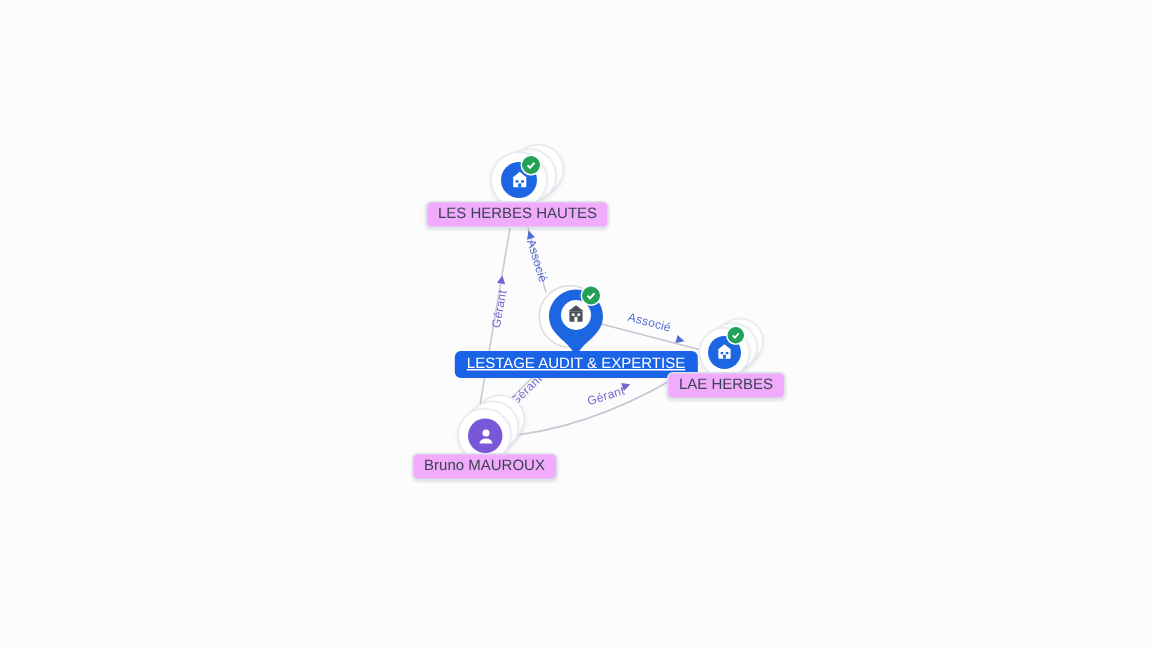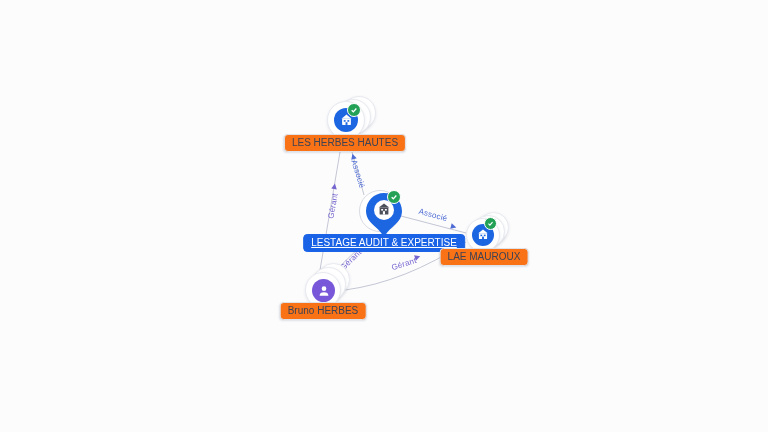--- a/index.html
+++ b/index.html
@@ -35,21 +35,21 @@
     position:absolute;border-radius:50%;background:#fff;
     border:1px solid #d9dbe3;box-sizing:border-box;z-index:2;
   }
   .pin-svg{position:absolute;z-index:4;}
   .pill{
     position:absolute;transform:translate(-50%,-50%);z-index:5;
     font-size:10px;white-space:nowrap;border-radius:4px;
     padding:2px 7px;line-height:12px;
   }
   .pill.plain{
-    background:#f97316;border:1px solid #dfe2e8;color:var(--node-label-text,#3d4254);
+    background:#f0abfc;border:1px solid #dfe2e8;color:var(--node-label-text,#3d4254);
     box-shadow:0 1px 2px rgba(20,30,60,.12);
   }
   .pill.focus{
     background:var(--focus-label-bg,#1b63e6);color:var(--focus-label-text,#fff);
     border:1px solid var(--focus-label-bg,#1b63e6);
   }
 </style>
 </head>
 <body>
 
@@ -126,26 +126,26 @@
       <rect x="7.6" y="11.4" width="3" height="2.6" fill="var(--company-accent,#1d66e2)"></rect>
       <rect x="13.4" y="11.4" width="3" height="2.6" fill="var(--company-accent,#1d66e2)"></rect>
       <rect x="10.4" y="14.8" width="3.2" height="4.2" fill="var(--company-accent,#1d66e2)"></rect>
     </svg>
   </div>
   <div class="check-badge" style="left:484px;top:217px;width:13px;height:13px;">
     <svg width="7" height="7" viewBox="0 0 24 24">
         <path d="M5 12.5 L10 17.5 L19 7.5" stroke="#fff" stroke-width="4" fill="none"></path>
       </svg>
   </div>
-  <div class="pill plain" style="left:484px;top:257px;">LAE MAUROUX</div>
+  <div class="pill plain" style="left:484px;top:257px;">LAE HERBES</div>
 
   <div class="stack-c" style="left:317px;top:263px;width:33px;height:33px;"></div>
   <div class="stack-c" style="left:311px;top:267px;width:35px;height:35px;"></div>
   <div class="stack-c" style="left:305px;top:272px;width:36px;height:36px;"></div>
   <div class="accent-circle person" style="left:312px;top:279px;width:23px;height:23px;">
     <svg width="14" height="14" viewBox="0 0 24 24">
       <circle cx="12" cy="8" r="4" fill="#fff"></circle>
       <path d="M4.5 20 a7.5 5.8 0 0 1 15 0 Z" fill="#fff"></path>
     </svg>
   </div>
-  <div class="pill plain" style="left:323px;top:311px;">Bruno HERBES</div>
+  <div class="pill plain" style="left:323px;top:311px;">Bruno MAUROUX</div>
 
 </div>
 
 </body></html>

